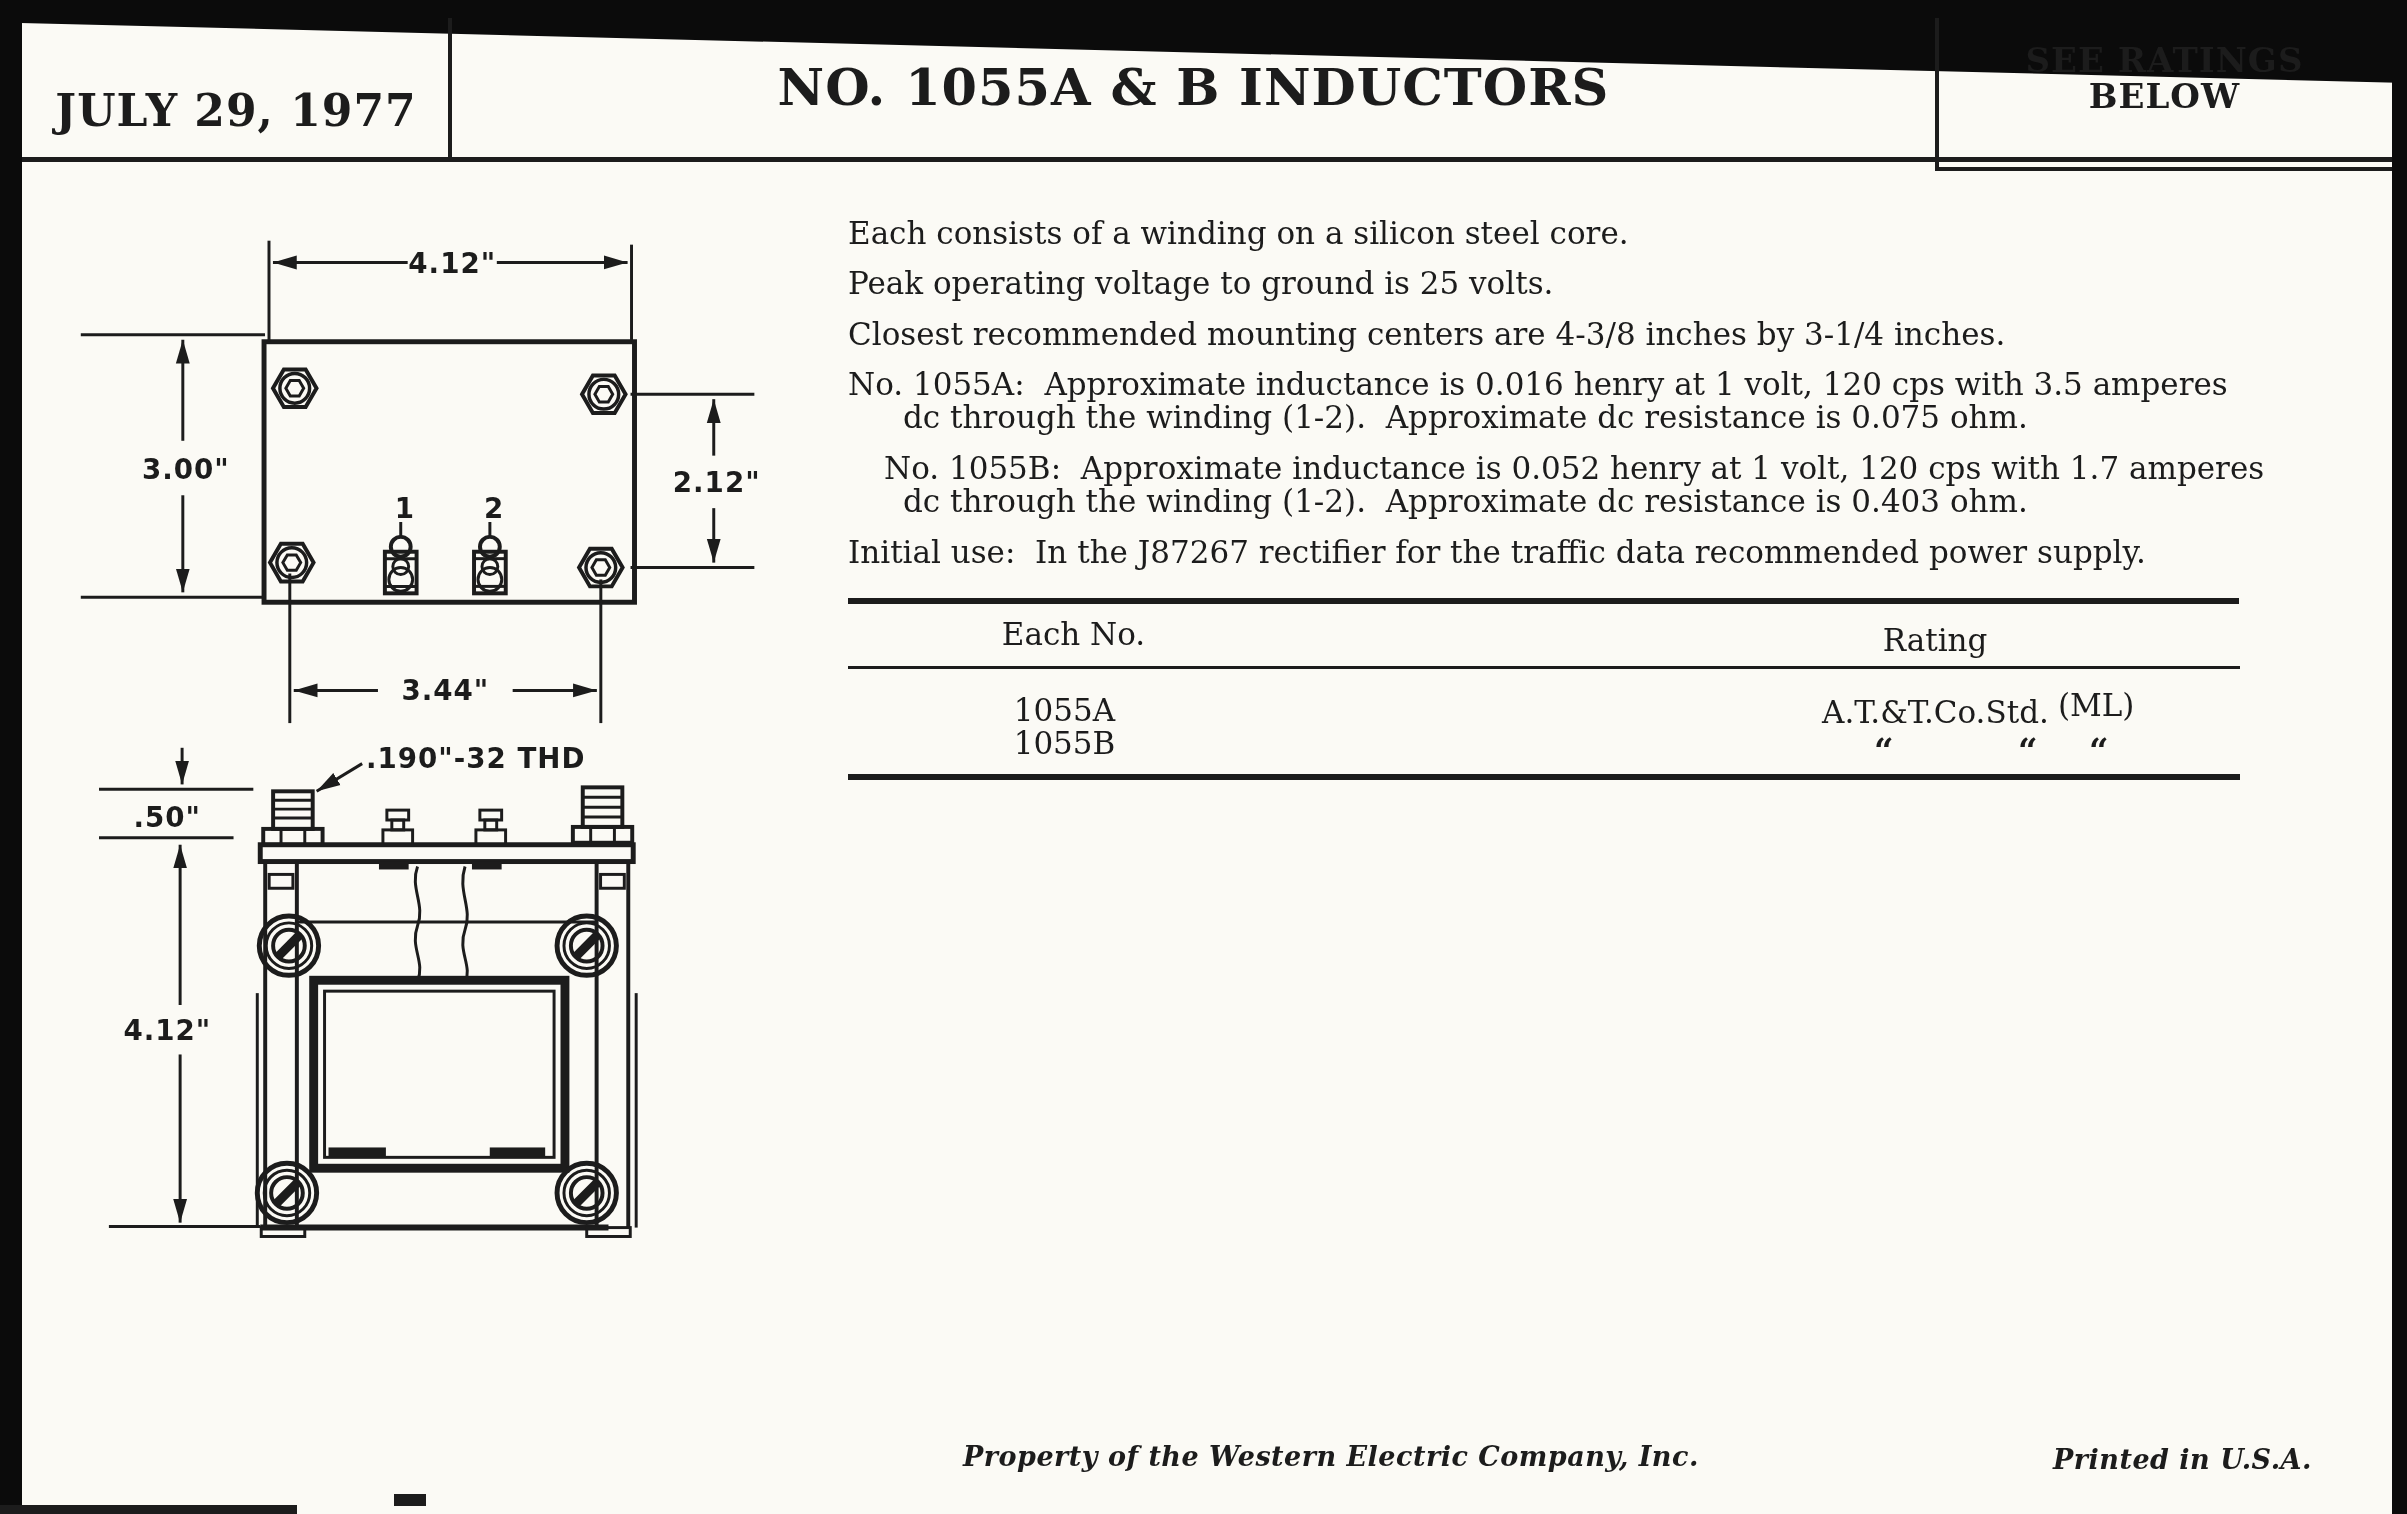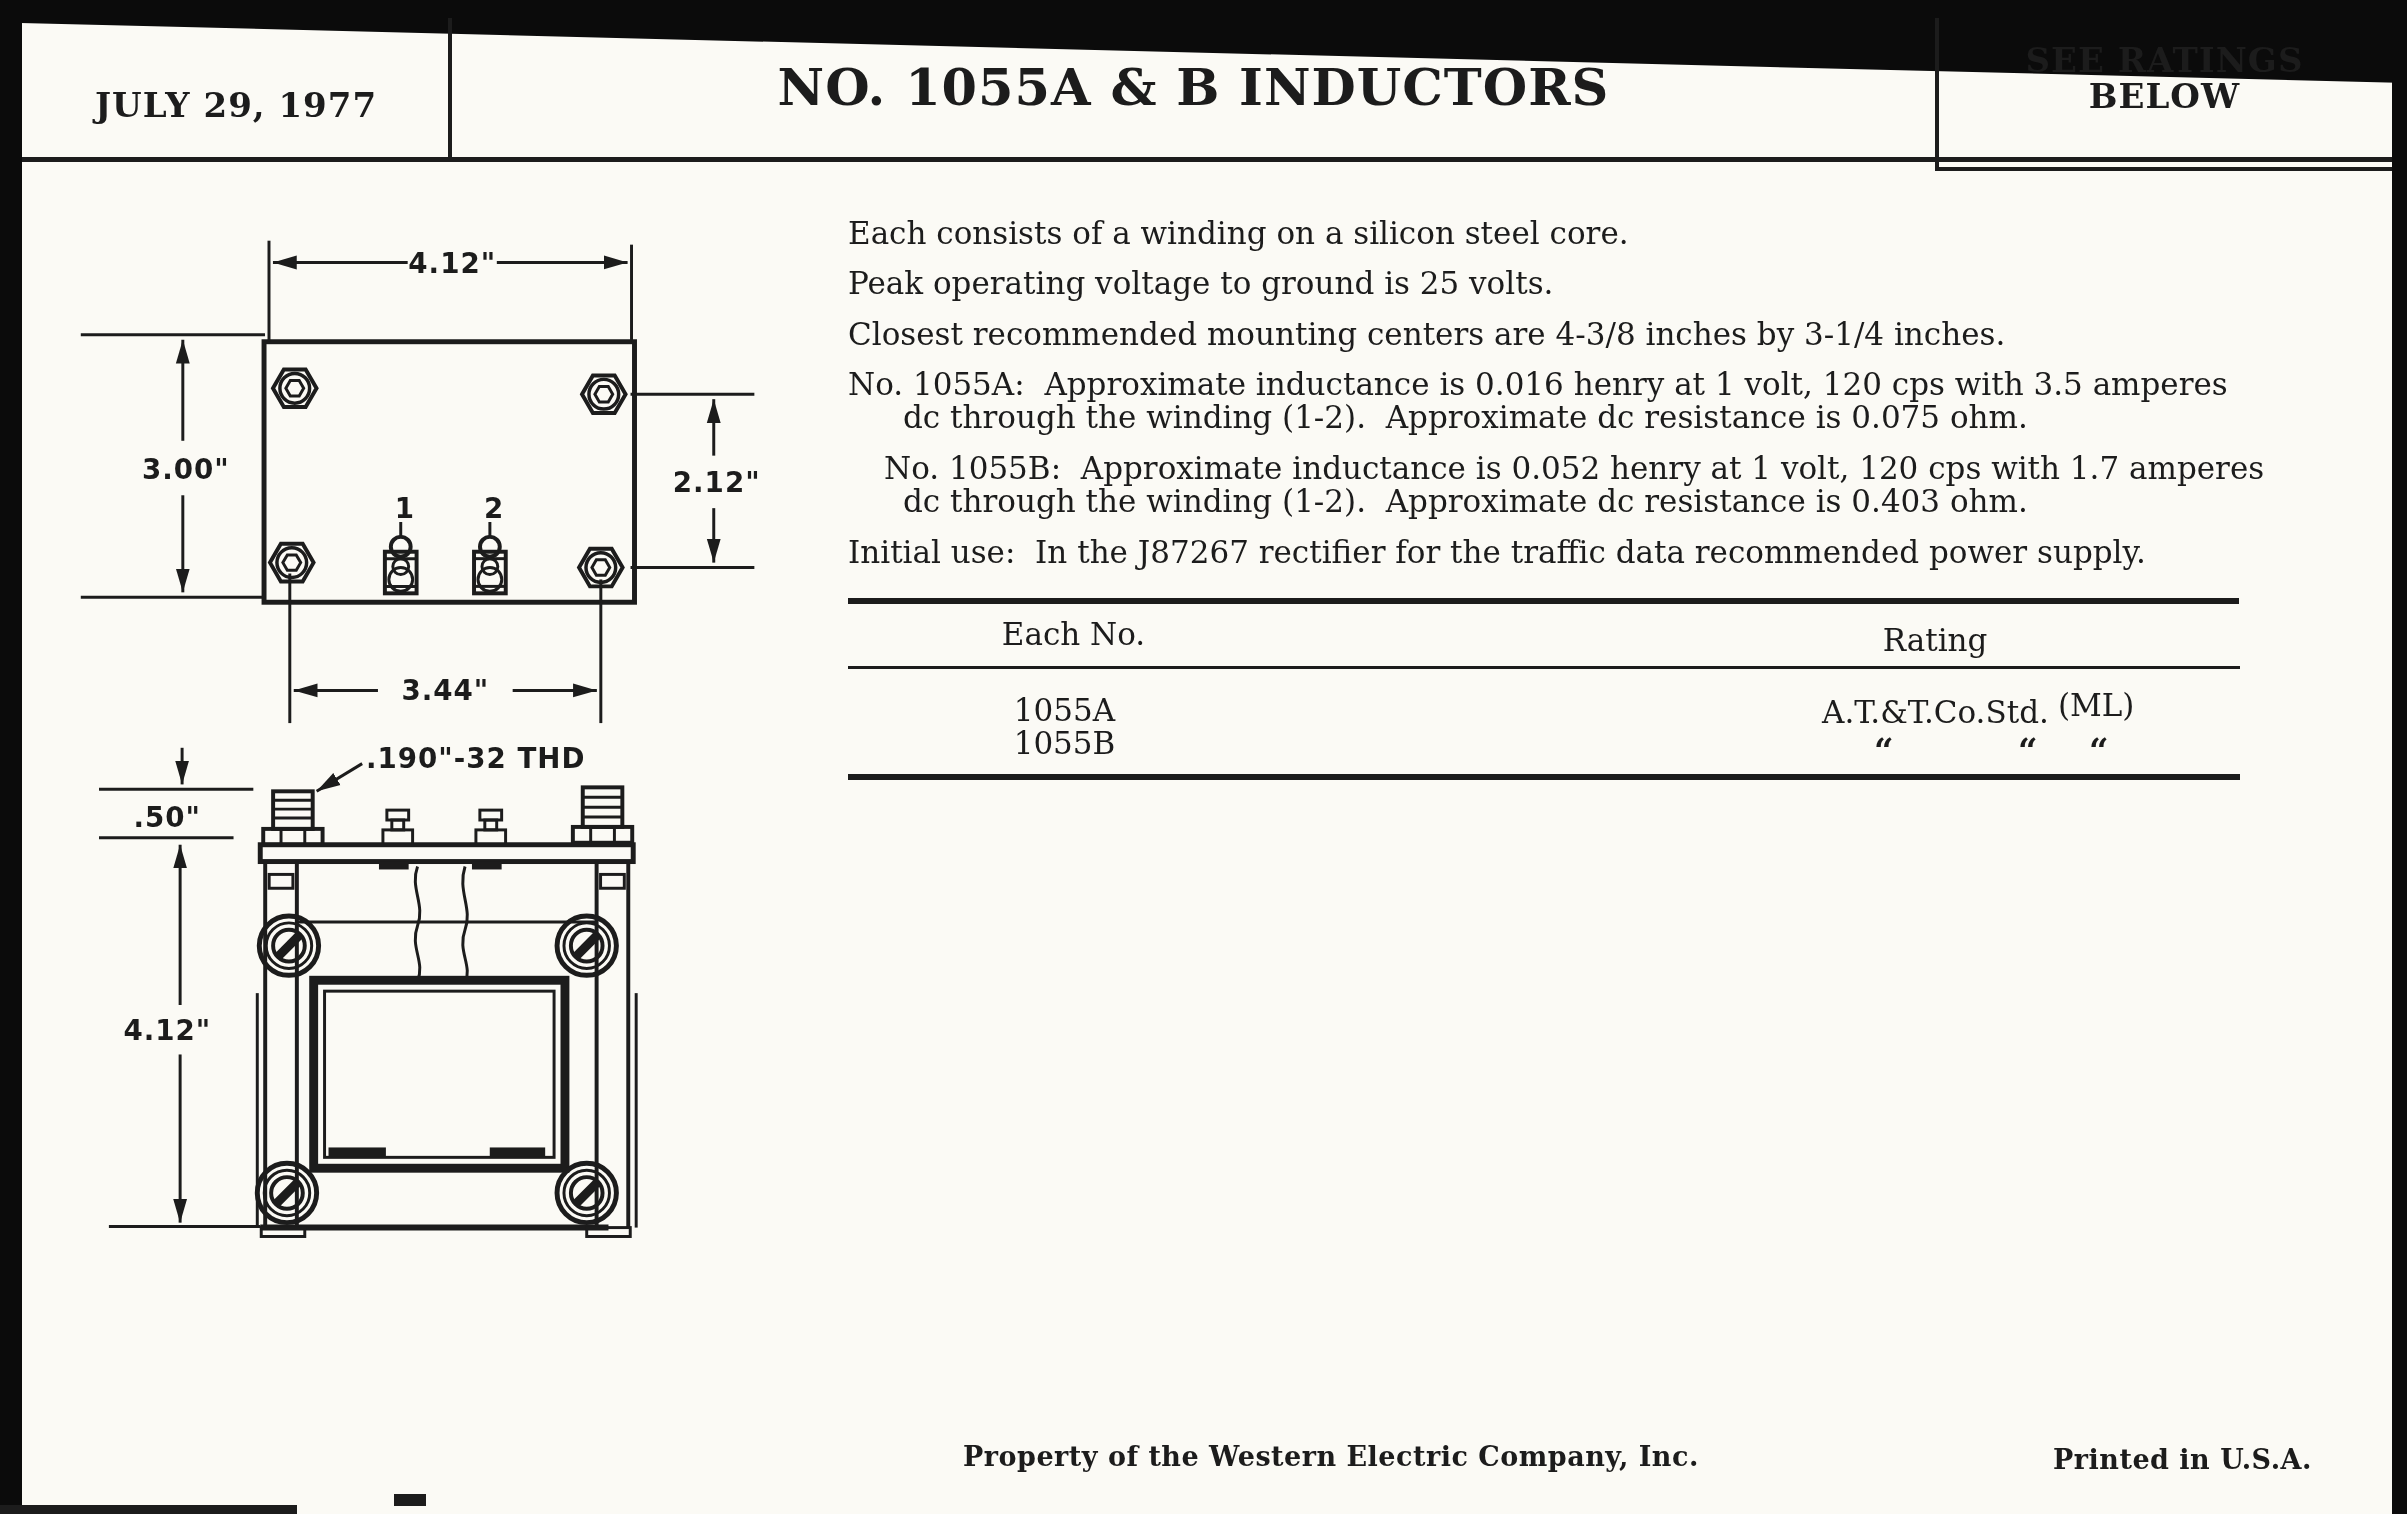--- a/index.html
+++ b/index.html
@@ -6,29 +6,29 @@
   .scan{position:relative;width:2408px;height:1515px;background:#0b0b0b;overflow:hidden;
         font-family:"DejaVu Serif",serif;color:#1c1c1c;}
   .page{position:absolute;left:22px;top:18px;width:2370px;height:1497px;background:#fbfaf5;}
   .rule{position:absolute;background:#1c1c1c;}
   .txt{position:absolute;white-space:pre;color:#1c1c1c;}
   .center{text-align:center;}
   .edge-top{position:absolute;left:0;top:0;width:2408px;height:83px;background:#0b0b0b;
             clip-path:polygon(0 0,100% 0,100% 100%,0 27%);}
   .edge-left{position:absolute;left:0;top:0;width:22px;height:1515px;background:#0b0b0b;}
   .edge-right{position:absolute;left:2392px;top:0;width:16px;height:1515px;background:#0b0b0b;}
-  .date{font-size:34px;font-weight:bold;letter-spacing:1px;}
+  .date{font-size:44px;font-weight:bold;letter-spacing:1px;}
   .title{font-size:51px;font-weight:bold;letter-spacing:1px;}
   .ratings-line{font-size:34px;font-weight:bold;line-height:37px;letter-spacing:1px;}
   .line{font-size:31px;line-height:35px;}
   .thead{font-size:31px;}
   .tcell{font-size:31px;}
   .ml{position:relative;top:-7px;margin-left:9px;}
   .ditto{font-size:34px;font-weight:bold;}
-  .footer-note{font-size:27px;font-weight:bold;letter-spacing:0.5px;}
+  .footer-note{font-size:27px;font-weight:bold;letter-spacing:0.5px;font-style:italic;}
   svg{position:absolute;overflow:visible;}
   svg .ink{stroke:#1c1c1c;fill:none;}
   svg text{font-family:"DejaVu Sans",sans-serif;font-weight:bold;fill:#1c1c1c;letter-spacing:1px;}
 </style>
 </head>
 <body>
 
 <div class="scan">
 
   <div class="page"></div>

